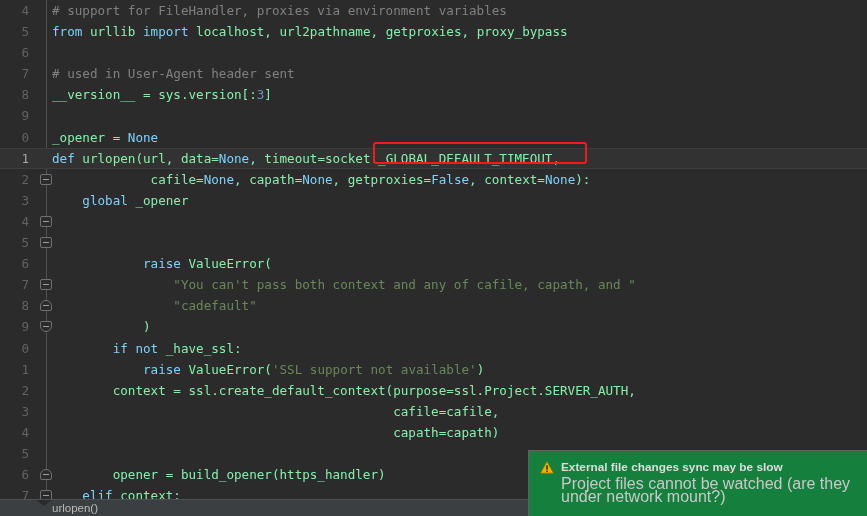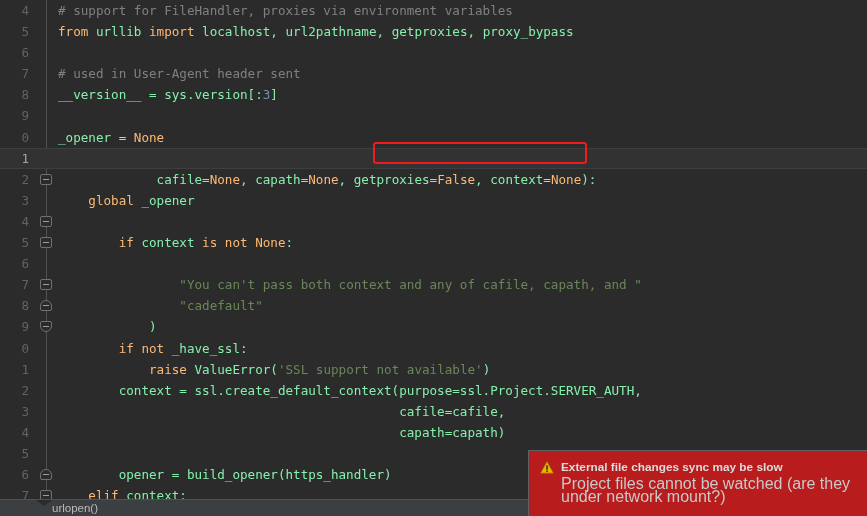--- a/index.html
+++ b/index.html
@@ -78,25 +78,25 @@
     position:absolute;
     left:2px; top:4px;
     width:6px; height:1px;
     background:#9a9c9e;
   }
   .fold.end { border-radius:2px 2px 6px 6px; }
   .fold.mid { border-radius:6px 6px 2px 2px; }
 
   .text {
     position:absolute;
-    left:52px; top:0;margin-left:6px;
-  }
-
-  
-  .kw   { color:#fdba74; }
+    left:52px; top:0;
+  }
+
+  
+  .kw   { color:#7dd3fc; }
   .id   { color:#86efac; }
   .str  { color:#6a8759; }
   .num  { color:#6897bb; }
   .cm   { color:#808080; }
 
   
   #annotation {
     position:absolute;
     border:2px solid #f01c1c;
     border-radius:3px;
@@ -127,21 +127,21 @@
     width:16px; height:17px;
     background:#2b2b2b;
     clip-path: polygon(0 0, 100% 0, 50% 35%, 0 0);
   }
 
   
   #notification {
     position:absolute;
     left:528px; top:450px;
     width:339px; height:66px;
-    background:#b91c1c;
+    background:#15803d;
     border-top:1px solid #5e6265;
     border-left:1px solid #5e6265;
     z-index:50;
     padding:9px 12px 0 10px;
     font-family:"Liberation Sans", sans-serif;
   }
   #notification .warn-icon {
     position:absolute;
     left:11px; top:10px;
     width:14px; height:13px;
@@ -171,26 +171,26 @@
   <div id="editor">
     <div class="fold-rail"></div>
     <div class="code-rows" id="code-rows">
         <div class="row"><div class="gutter">4</div><div class="text"><span class="cm"># support for FileHandler, proxies via environment variables</span></div></div>
         <div class="row"><div class="gutter">5</div><div class="text"><span class="kw">from</span><span class="id"> urllib </span><span class="kw">import</span><span class="id"> localhost, url2pathname, getproxies, proxy_bypass</span></div></div>
         <div class="row"><div class="gutter">6</div><div class="text"></div></div>
         <div class="row"><div class="gutter">7</div><div class="text"><span class="cm"># used in User-Agent header sent</span></div></div>
         <div class="row"><div class="gutter">8</div><div class="text"><span class="id">__version__ = sys.version[:</span><span class="num">3</span><span class="id">]</span></div></div>
         <div class="row"><div class="gutter">9</div><div class="text"></div></div>
         <div class="row"><div class="gutter">0</div><div class="text"><span class="id">_opener = </span><span class="kw">None</span></div></div>
-        <div class="row current"><div class="gutter">1</div></div>
+        <div class="row current"><div class="gutter">1</div><div class="text"><span class="kw">def</span><span class="id"> urlopen(url, data=</span><span class="kw">None</span><span class="id">, timeout=socket._GLOBAL_DEFAULT_TIMEOUT,</span></div></div>
         <div class="row"><div class="gutter">2</div><div class="fold start"></div><div class="text"><span class="id">             cafile=</span><span class="kw">None</span><span class="id">, capath=</span><span class="kw">None</span><span class="id">, getproxies=</span><span class="kw">False</span><span class="id">, context=</span><span class="kw">None</span><span class="id">):</span></div></div>
         <div class="row"><div class="gutter">3</div><div class="text"><span class="id">    </span><span class="kw">global</span><span class="id"> _opener</span></div></div>
         <div class="row"><div class="gutter">4</div><div class="fold start"></div></div>
-        <div class="row"><div class="gutter">5</div><div class="fold start"></div><div class="text"><span class="id">        </span><span class="kw">if</span><span class="id"> context </span><span class="kw">is</span><span class="id"> </span><span class="kw">not</span><span class="id"> </span><span class="kw">None</span><span class="id">:</span></div></div>
-        <div class="row"><div class="gutter">6</div></div>
+        <div class="row"><div class="gutter">5</div><div class="fold start"></div></div>
+        <div class="row"><div class="gutter">6</div><div class="text"><span class="id">            </span><span class="kw">raise</span><span class="id"> ValueError(</span></div></div>
         <div class="row"><div class="gutter">7</div><div class="fold start"></div><div class="text"><span class="id">                </span><span class="str">"You can't pass both context and any of cafile, capath, and "</span></div></div>
         <div class="row"><div class="gutter">8</div><div class="fold mid"></div><div class="text"><span class="id">                </span><span class="str">"cadefault"</span></div></div>
         <div class="row"><div class="gutter">9</div><div class="fold end"></div><div class="text"><span class="id">            )</span></div></div>
         <div class="row"><div class="gutter">0</div><div class="text"><span class="id">        </span><span class="kw">if</span><span class="id"> </span><span class="kw">not</span><span class="id"> _have_ssl:</span></div></div>
         <div class="row"><div class="gutter">1</div><div class="text"><span class="id">            </span><span class="kw">raise</span><span class="id"> ValueError(</span><span class="str">'SSL support not available'</span><span class="id">)</span></div></div>
         <div class="row"><div class="gutter">2</div><div class="text"><span class="id">        context = ssl.create_default_context(purpose=ssl.Project.SERVER_AUTH,</span></div></div>
         <div class="row"><div class="gutter">3</div><div class="text"><span class="id">                                             cafile=cafile,</span></div></div>
         <div class="row"><div class="gutter">4</div><div class="text"><span class="id">                                             capath=capath)</span></div></div>
         <div class="row"><div class="gutter">5</div></div>
         <div class="row"><div class="gutter">6</div><div class="fold mid"></div><div class="text"><span class="id">        opener = build_opener(https_handler)</span></div></div>

